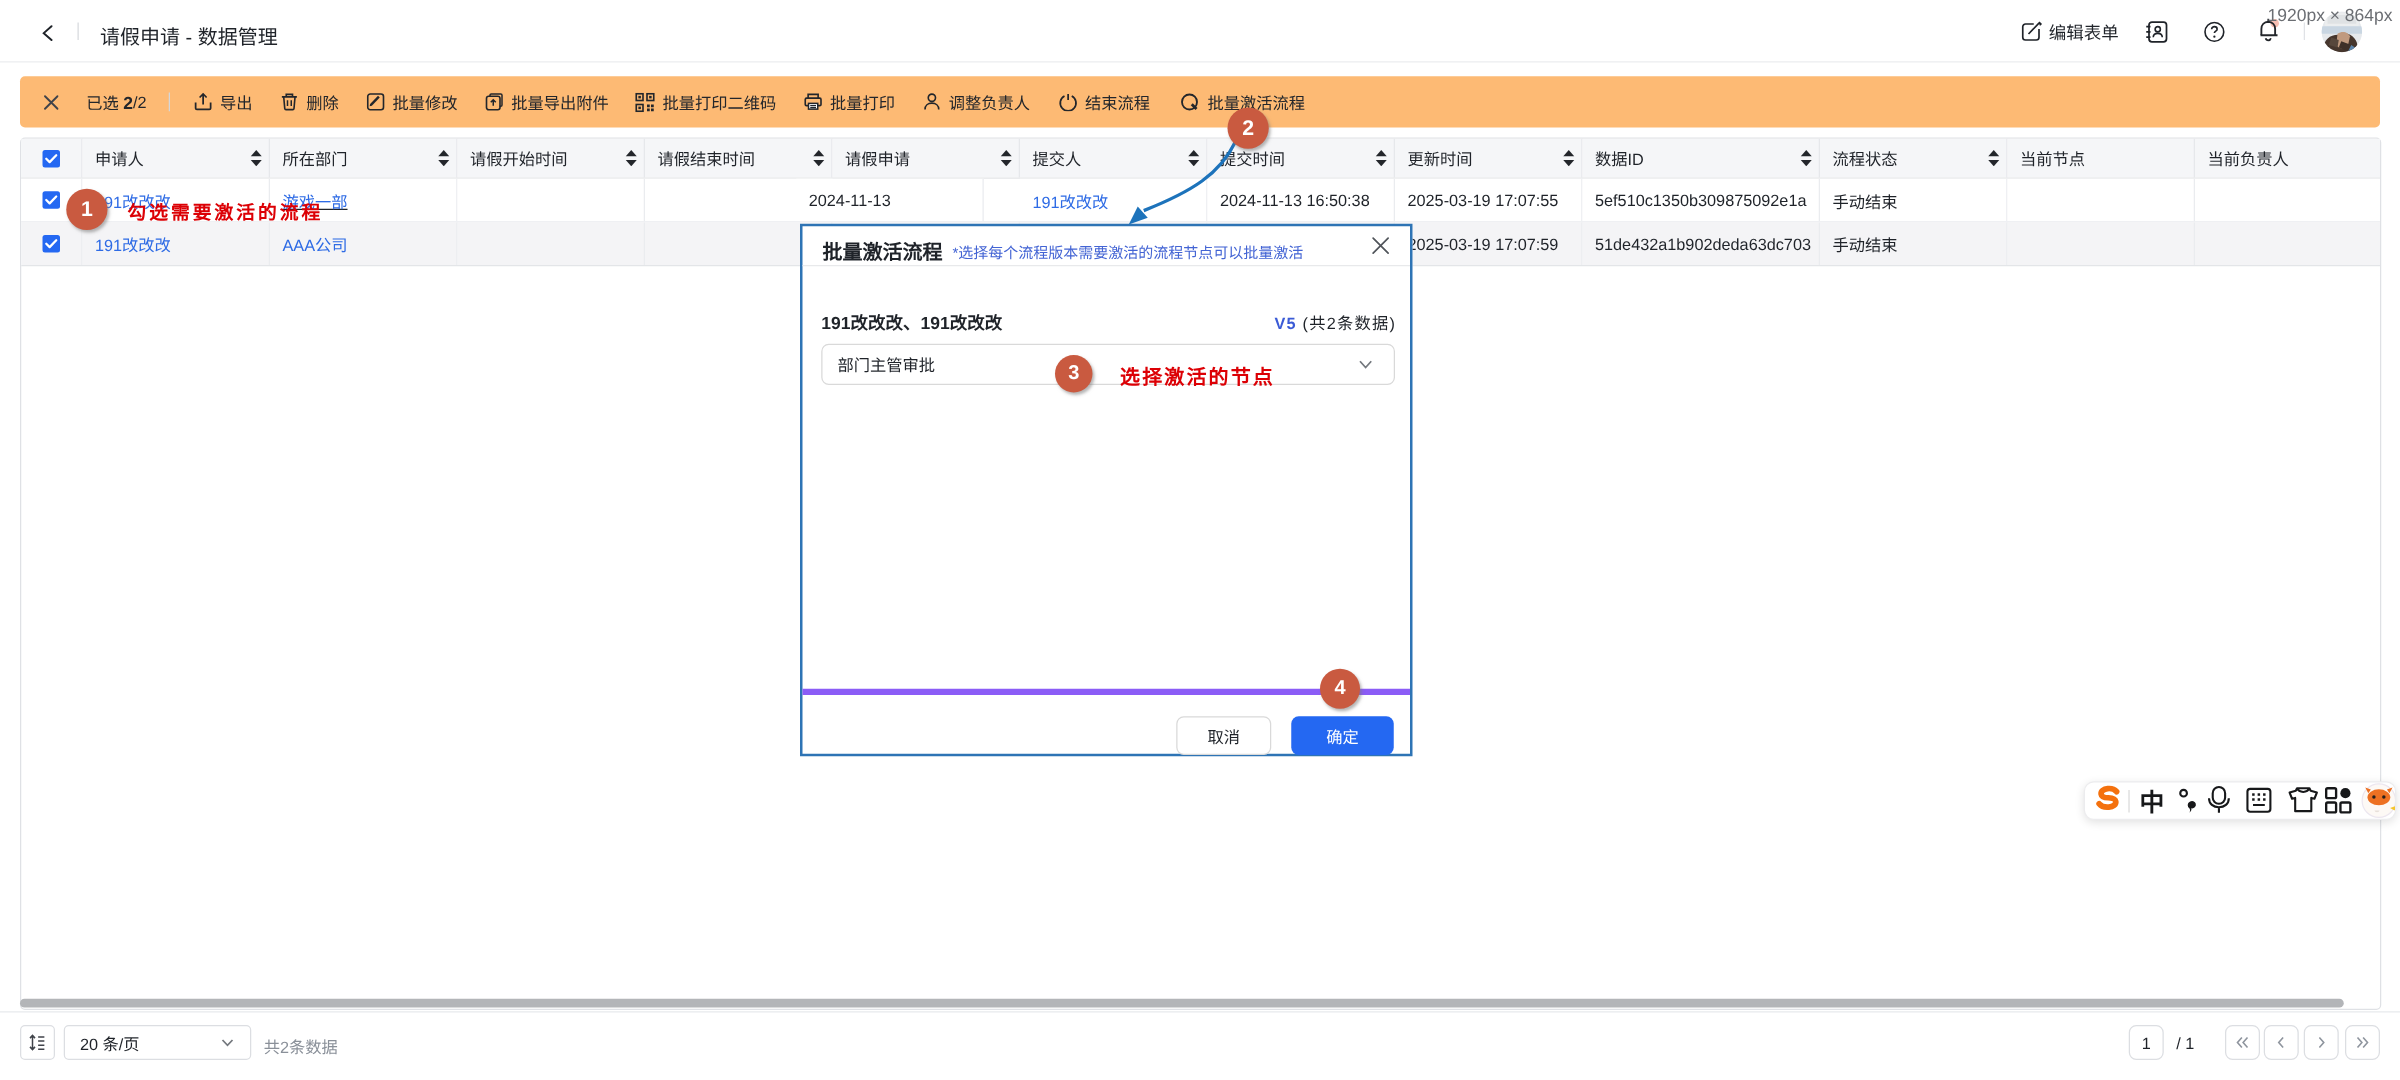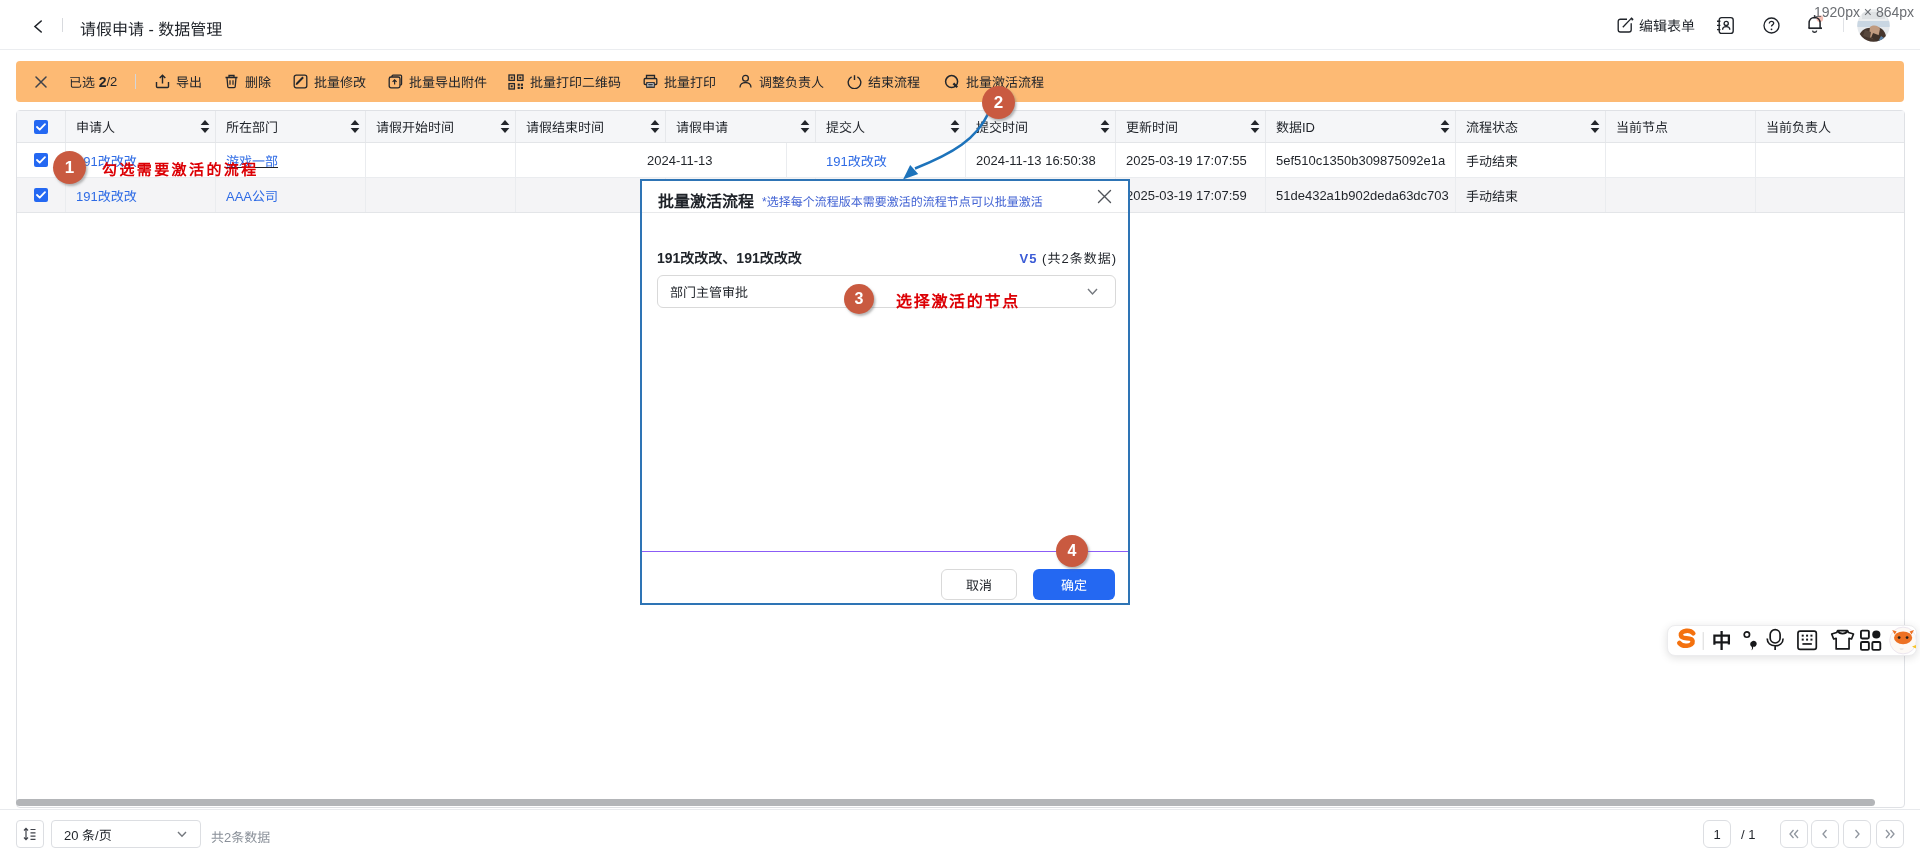--- a/index.html
+++ b/index.html
@@ -57,21 +57,21 @@
   #m-head { position:absolute; left:0; top:0; width:100%; height:32px; border-bottom:1px solid #e8e9eb; }
   #m-title { position:absolute; left:16px; top:7px; font-size:16px; font-weight:700; color:#1f2329; }
   #m-sub { position:absolute; left:120px; top:11px; font-size:12px; color:#4364d4; }
   #m-close { position:absolute; right:16px; top:8px; }
   #m-row { position:absolute; left:15px; top:66px; width:460px; }
   #m-names { font-size:14px; font-weight:700; color:#1f2329; }
   #m-right { position:absolute; right:0; top:1px; font-size:13px; color:#1f2329; letter-spacing:1px; }
   #m-right b { color:#3b5bd6; font-weight:700; }
   #m-select { position:absolute; left:15px; top:94px; width:459px; height:33px; border:1px solid #d9d9d9;
     border-radius:6px; display:flex; align-items:center; padding-left:12px; font-size:13px; color:#1f2329; }
-  #m-foot { position:absolute; left:0; bottom:0; width:100%; height:52px; border-top:1px solid #8b5cf6; }
+  #m-foot { position:absolute; left:0; bottom:0; width:100%; height:52px; border-top:5px solid #8b5cf6; }
   .mbtn { position:absolute; top:17px; height:31px; border-radius:6px; font-size:13px;
     display:flex; align-items:center; justify-content:center; }
   #btn-cancel { right:111px; width:76px; border:1px solid #d9d9d9; background:#fff; color:#1f2329; }
   #btn-ok { right:13px; width:82px; background:#2468f2; color:#fff; }
   
   .ncircle { position:absolute; border-radius:50%; background:#c95a40;
     box-shadow:1.5px 2px 2.5px rgba(120,120,120,.55); color:#fff; font-weight:700;
     display:flex; align-items:center; justify-content:center; }
   .redtxt { position:absolute; color:#dc0005; font-weight:700; white-space:nowrap; }
   

